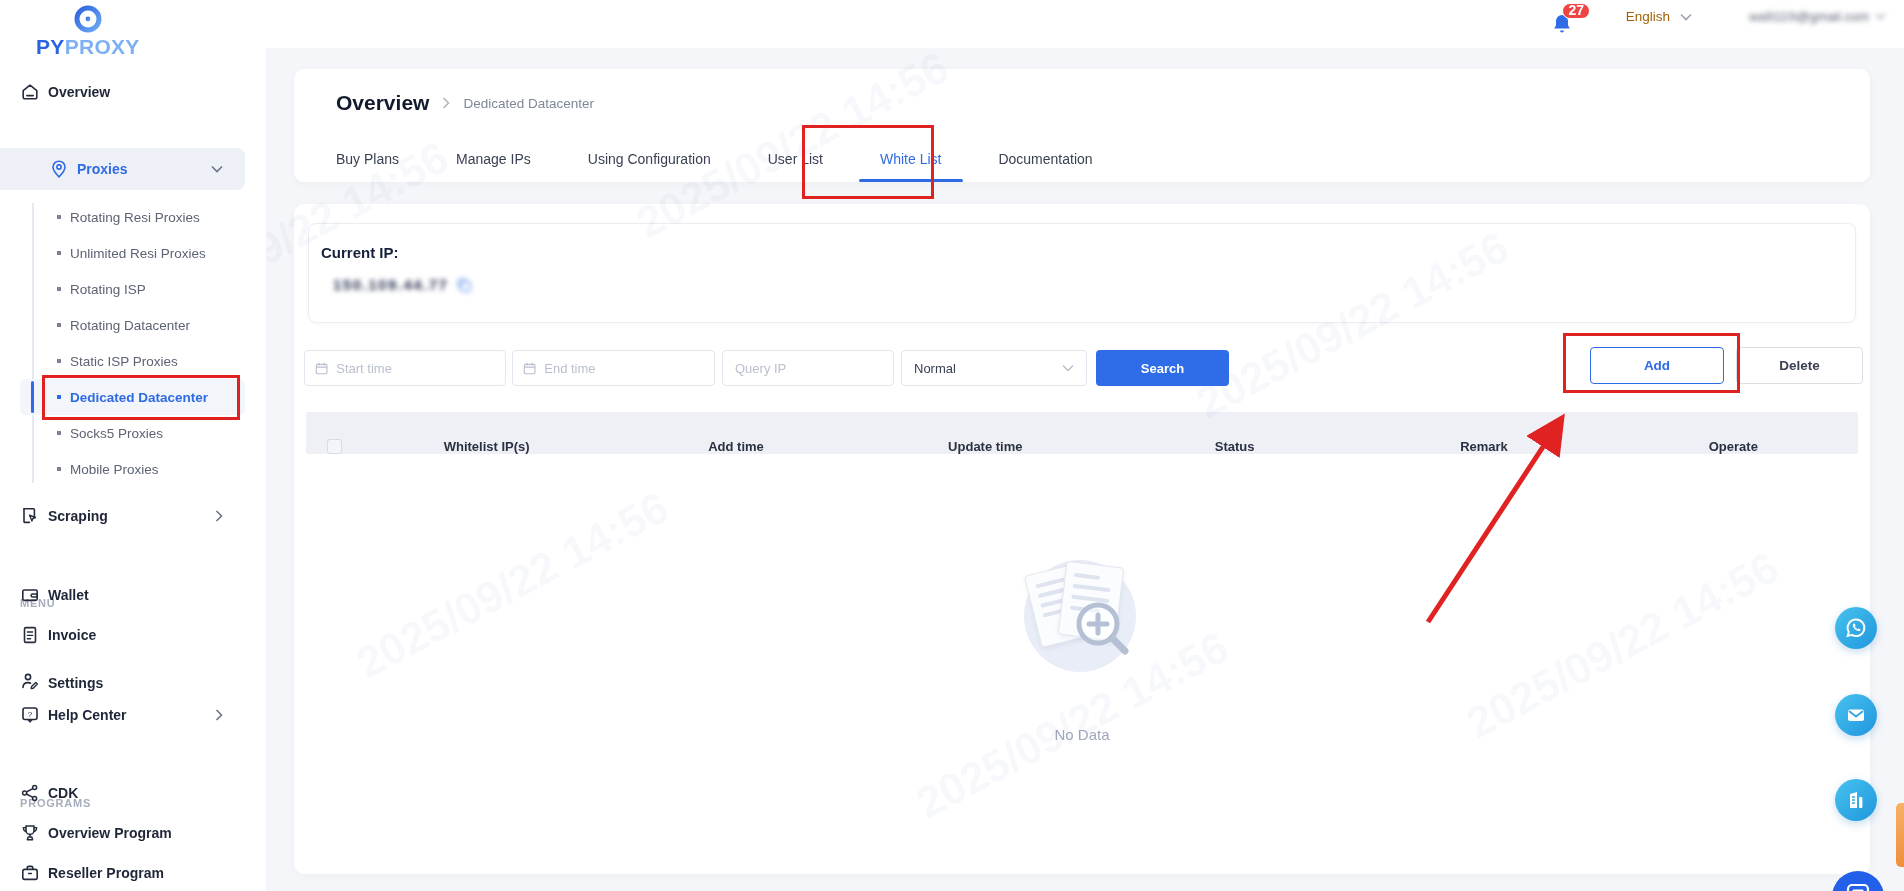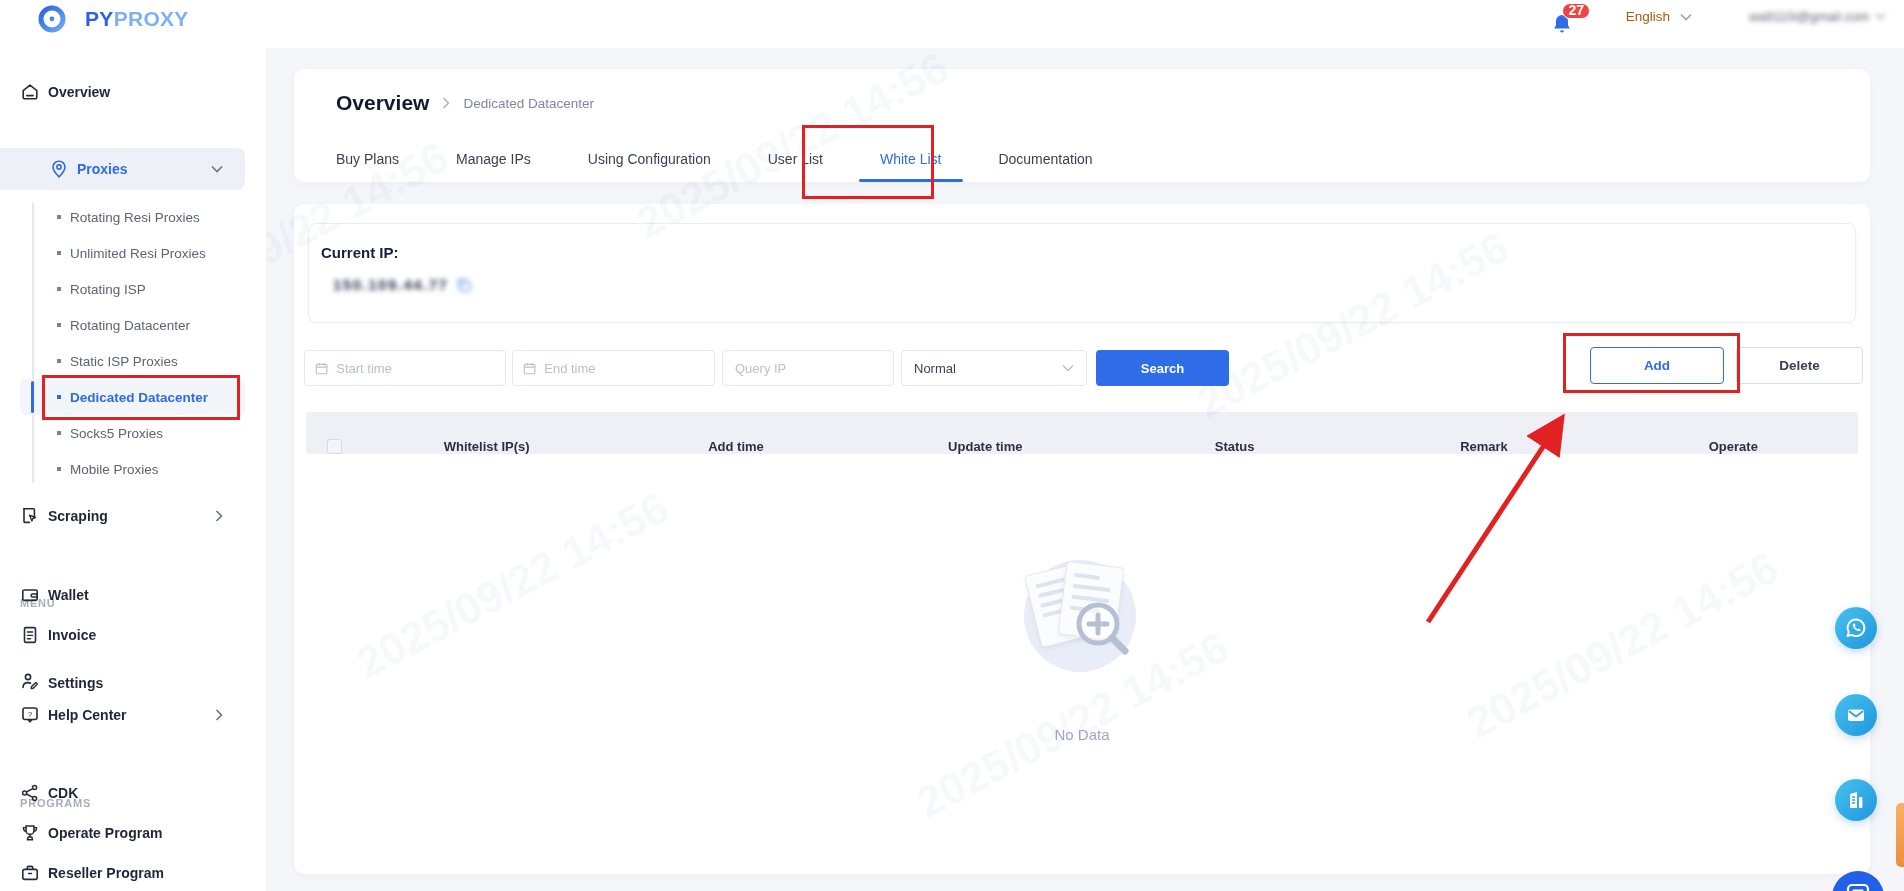--- a/index.html
+++ b/index.html
@@ -22,21 +22,21 @@
     color:#fff; font-size:14px; font-weight:bold; line-height:13px; text-align:center;
   }
   .lang { position:absolute; right:212px; top:9px; display:flex; align-items:center; gap:10px;
           font-size:13.5px; color:#a16207; cursor:pointer; }
   .account { position:absolute; right:18px; top:9px; display:flex; align-items:center; gap:6px;
              font-size:13px; color:#565d70; cursor:pointer; }
   .blurred { filter:blur(2.6px); user-select:none; }
   .chev { stroke:#9aa1b1; stroke-width:1.6; fill:none; }
 
   
-  .logo { position:absolute; left:36px; top:3px; display:flex; align-items:center; gap:17px; }
+  .logo { position:absolute; left:36px; top:3px; display:flex; align-items:center; gap:0;flex-direction:column; }
   .logo-txt { font-size:21px; font-weight:800; letter-spacing:.3px; }
   .logo-py { color:#2b63e0; } .logo-proxy { color:#7db1f4; }
 
   .srow { position:absolute; left:0; height:32px; display:flex; align-items:center; cursor:pointer; }
   .srow .nicon { width:20px; height:20px; margin-left:20px; margin-right:8px; flex:none; }
   .srow .nlabel { font-size:14px; font-weight:600; color:#1f2638; }
   .seclabel { position:absolute; left:20px; font-size:11px; font-weight:bold; letter-spacing:.8px; color:#a6adbc;margin-top:46px; }
 
   .proxies-row { left:0; width:245px; top:148px; height:42px; background:#edf0f6; border-radius:0 8px 8px 0;padding-left:29px; }
   .proxies-row .nlabel, .proxies-row .nicon { color:#2f6be4; }
@@ -300,21 +300,21 @@
     </svg>
     <span class="nlabel">CDK</span>
   </div>
 
   <div class="srow" style="top:817px;width:245px;">
     <svg class="nicon" viewBox="0 0 20 20">
       <path d="M6 3h8v4.4a4 4 0 0 1-8 0z" fill="none" stroke="#252c3d" stroke-width="1.6" stroke-linejoin="round"></path>
       <path d="M6 4.6H3.4c0 2.4 1 3.8 2.8 4M14 4.6h2.6c0 2.4-1 3.8-2.8 4" fill="none" stroke="#252c3d" stroke-width="1.4"></path>
       <path d="M10 11.4v2.6 M7 16.8h6 M8.2 14h3.6l.8 2.8H7.4z" fill="none" stroke="#252c3d" stroke-width="1.5" stroke-linejoin="round"></path>
     </svg>
-    <span class="nlabel">Operate Program</span>
+    <span class="nlabel">Overview Program</span>
   </div>
 
   <div class="srow" style="top:857px;width:245px;">
     <svg class="nicon" viewBox="0 0 20 20">
       <rect x="2.8" y="6.4" width="14.4" height="10" rx="1.8" fill="none" stroke="#252c3d" stroke-width="1.6"></rect>
       <path d="M7.2 6.4V5a1.6 1.6 0 0 1 1.6-1.6h2.4A1.6 1.6 0 0 1 12.8 5v1.4" fill="none" stroke="#252c3d" stroke-width="1.6"></path>
       <path d="M8.6 10.6h2.8" stroke="#252c3d" stroke-width="1.5" stroke-linecap="round"></path>
     </svg>
     <span class="nlabel">Reseller Program</span>
   </div>

